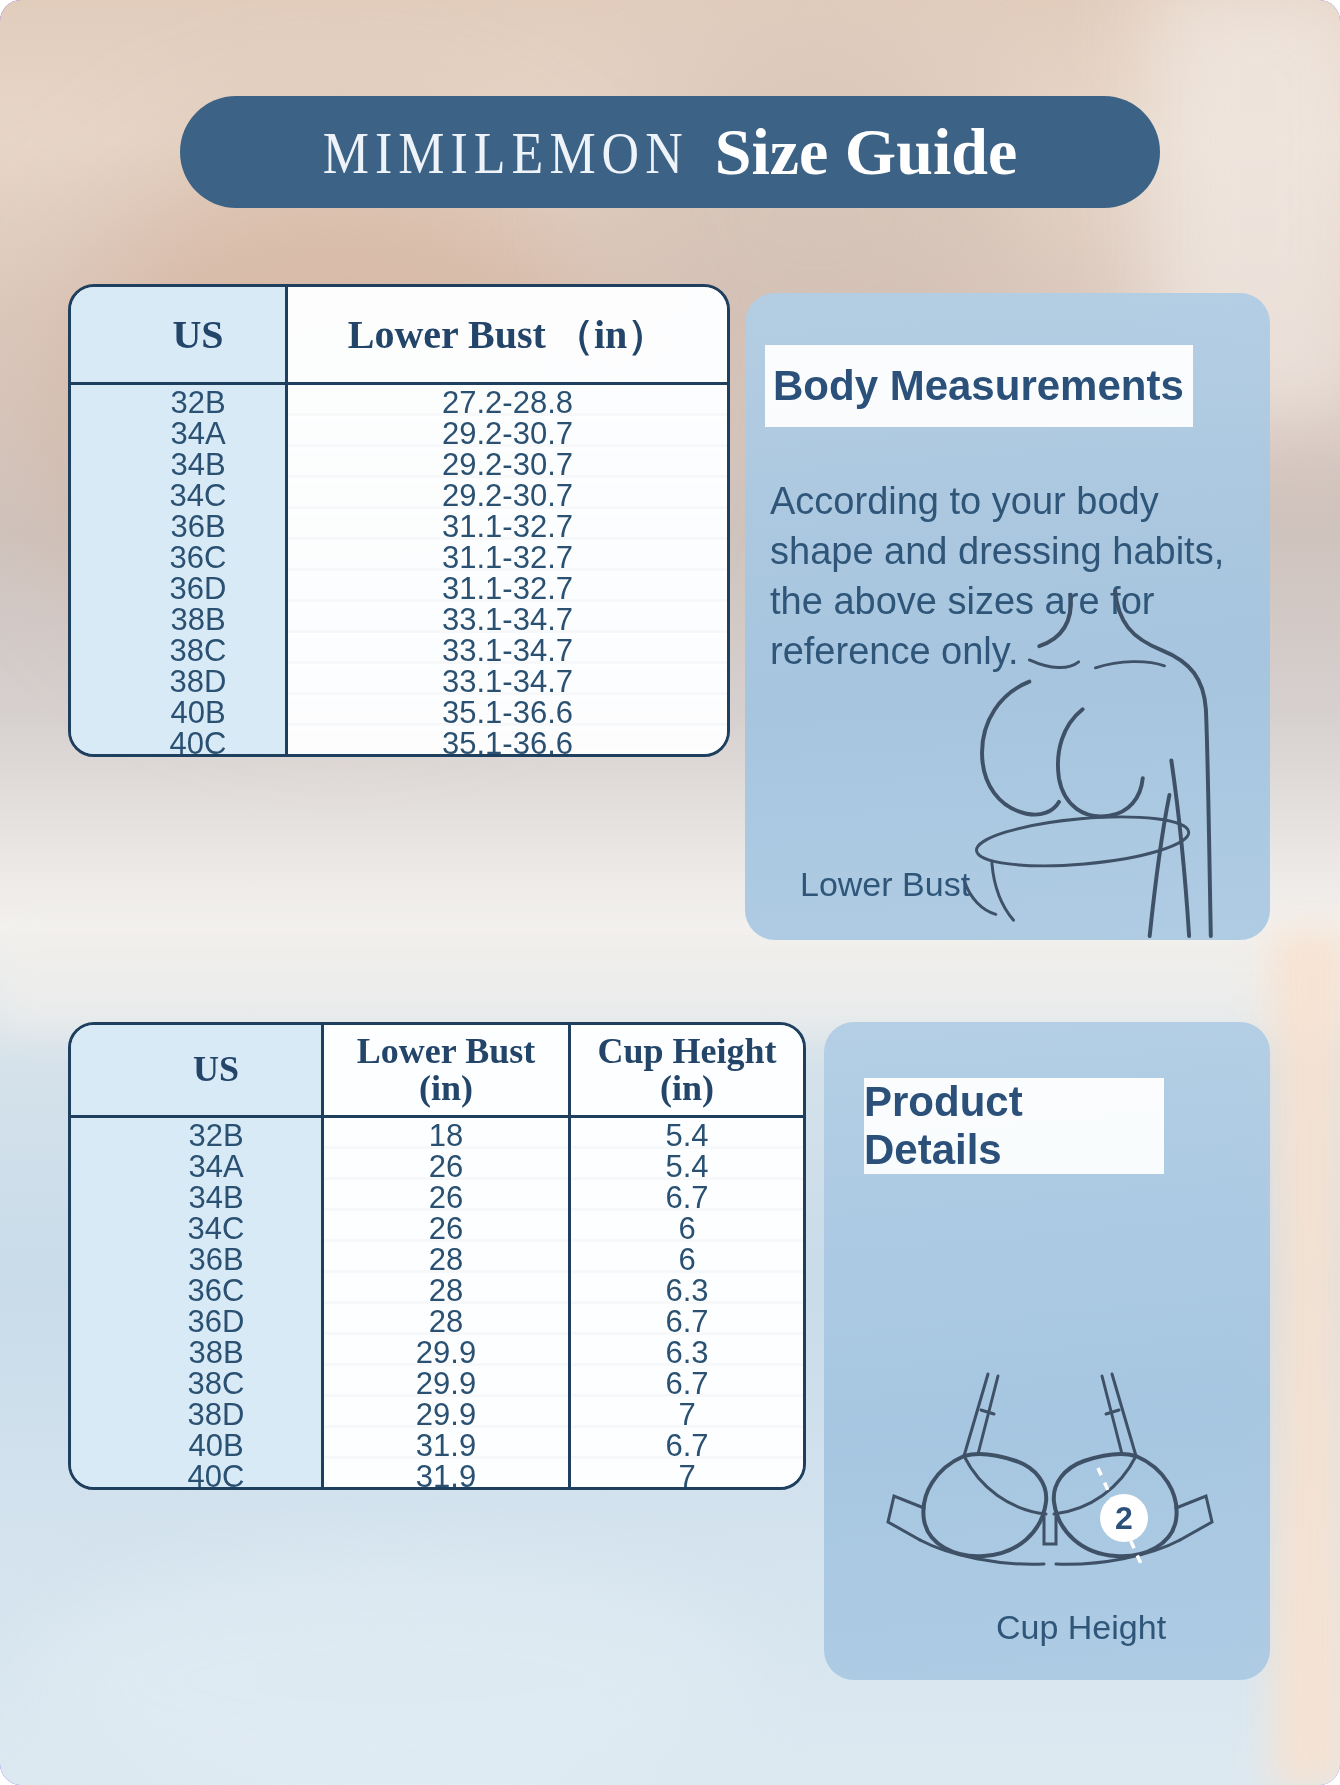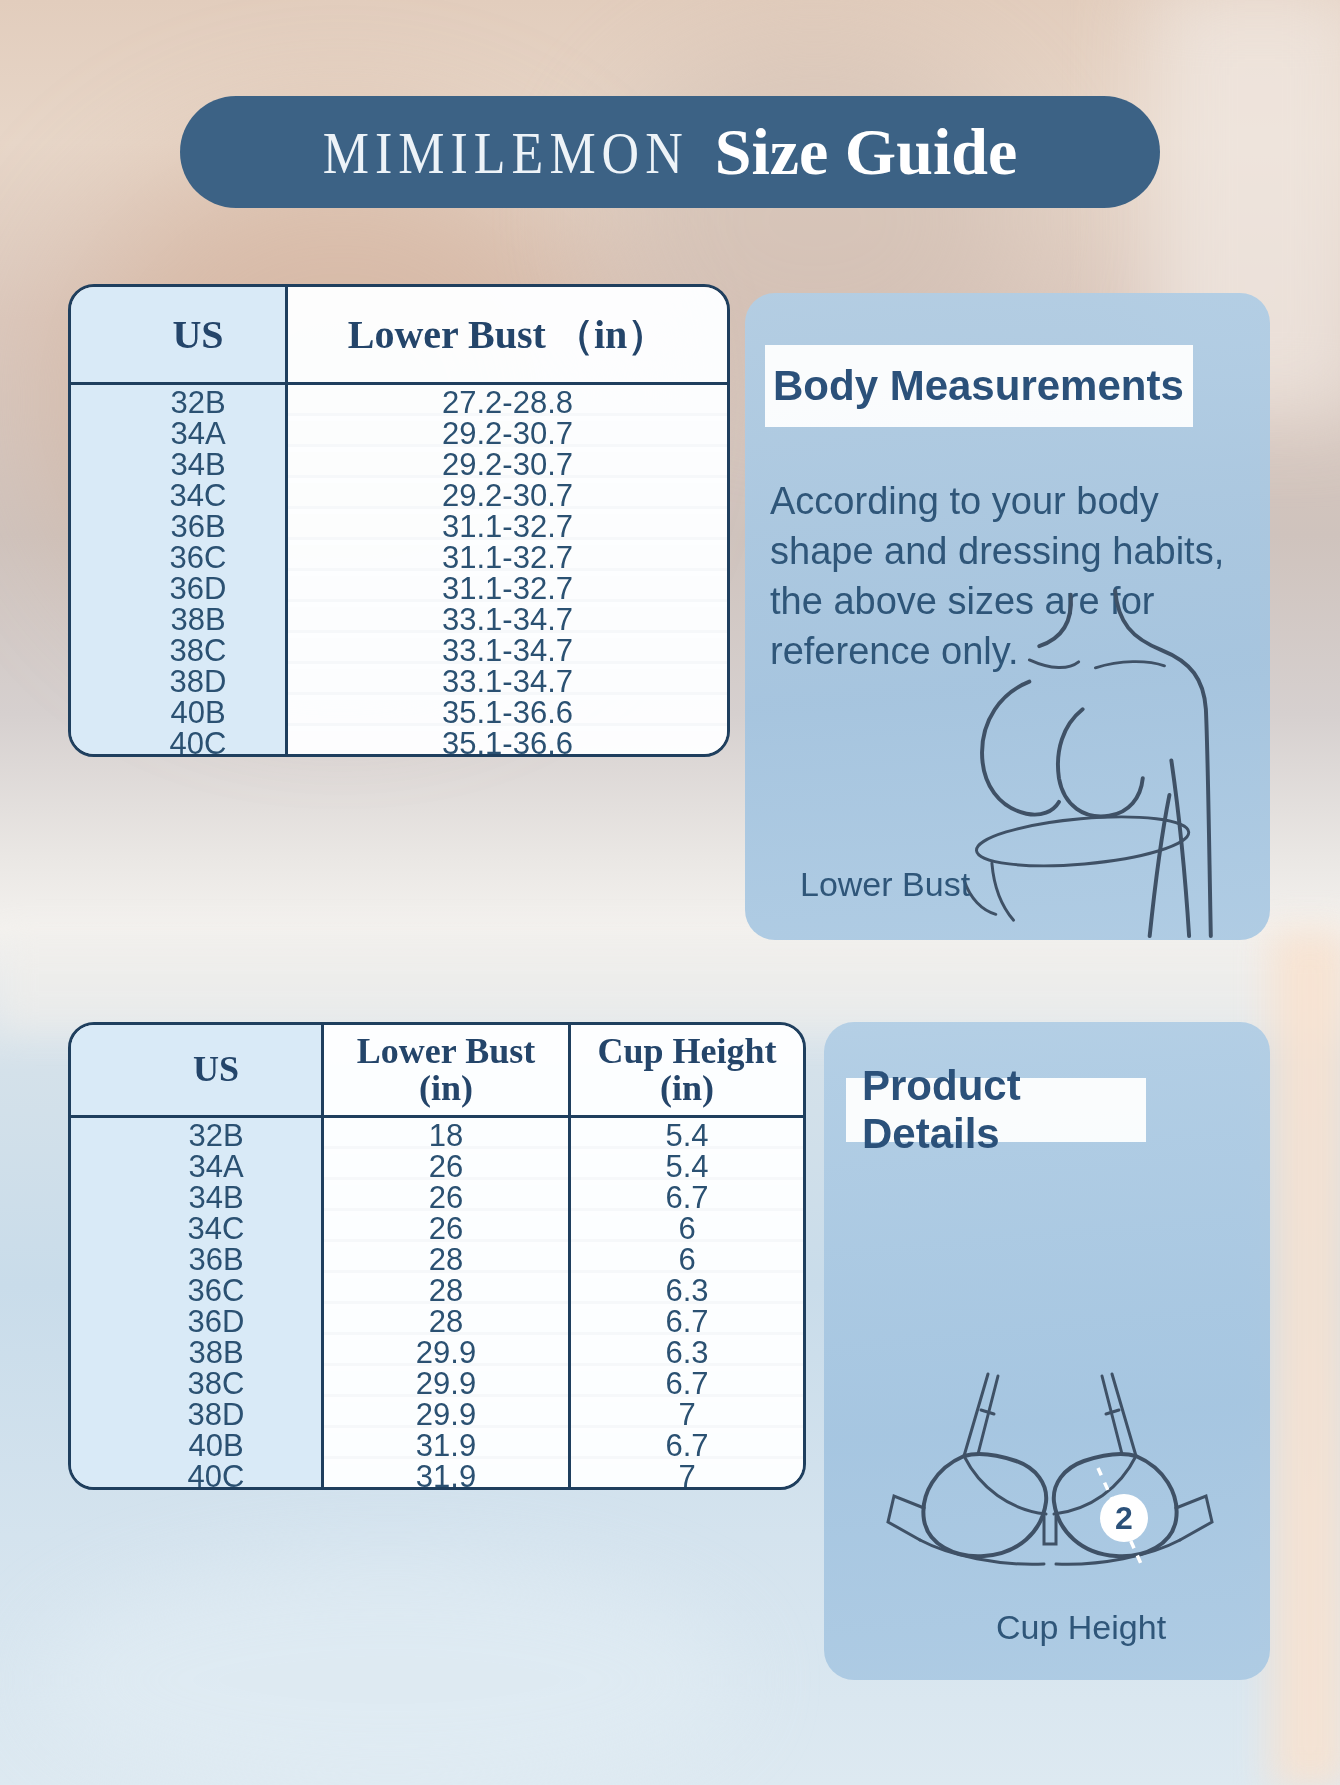--- a/index.html
+++ b/index.html
@@ -1,17 +1,17 @@
 <!DOCTYPE html>
 <html><head>
 <meta charset="utf-8">
 <style>
   html,body{margin:0;padding:0;}
   #page{position:relative;width:1340px;height:1785px;overflow:hidden;
-        font-family:"Liberation Sans",sans-serif;background:#6d28d9;}
+        font-family:"Liberation Sans",sans-serif;background:#6d28d9;border-radius:21px;}
   #page *{box-sizing:border-box;}
   .abs{position:absolute;}
 
   
   .bg-base{position:absolute;inset:0;
     background:linear-gradient(180deg,#e2cdbd 0%,#e7d6c8 8%,#dbc8bd 18%,#cfc3bd 30%,
       #d6d0cf 40%,#eae7e4 48%,#f3f1ee 52%,#d4e1ea 60%,#c9dcea 72%,#d4e3ee 86%,#dde9f1 100%);}
   .blob{position:absolute;border-radius:50%;}
   .blob1{left:60px;top:140px;width:560px;height:520px;background:#d2ab92;opacity:.5;filter:blur(70px);}
   .blob2{left:600px;top:40px;width:430px;height:360px;background:#cab7ac;opacity:.45;filter:blur(60px);}
@@ -49,21 +49,21 @@
   .dcell{font-size:31px;}
 
   
   .panel{position:absolute;border-radius:30px;
          background:linear-gradient(175deg,rgba(178,206,229,0.95) 0%,rgba(163,196,224,0.93) 60%,rgba(172,202,227,0.95) 100%);}
   #panel1{left:745px;top:293px;width:525px;height:647px;}
   #panel2{left:824px;top:1022px;width:446px;height:658px;}
   .panel-label{position:absolute;background:rgba(255,255,255,0.93);display:flex;align-items:center;
                font-weight:700;font-size:42px;color:#2b517a;}
   #panel1 .panel-label{left:20px;top:52px;width:428px;height:82px;padding-left:8px;}
-  #panel2 .panel-label{left:22px;top:56px;width:300px;height:64px;padding-left:16px;}
+  #panel2 .panel-label{left:40px;top:56px;width:300px;height:96px;}
   .panel-text{position:absolute;font-size:38px;line-height:1.32;color:var(--panel-text,#2f5679);margin-top:33px;}
   #panel1 .panel-text{left:25px;top:150px;width:502px;}
   #panel2 .panel-text{left:36px;top:168px;width:415px;}
   .diagram-label{position:absolute;font-size:34px;color:#2f5679;}
   #lower-bust-label{left:55px;top:572px;}
   #cup-height-label{left:172px;top:586px;}
   svg{display:block;}
   .lineart{stroke:#3f5166;stroke-width:4;fill:none;stroke-linecap:round;}
   .lineart-thin{stroke:#3f5166;stroke-width:3;fill:none;stroke-linecap:round;}
   .dash{stroke:#ffffff;stroke-width:3.5;fill:none;stroke-dasharray:8 8;}

